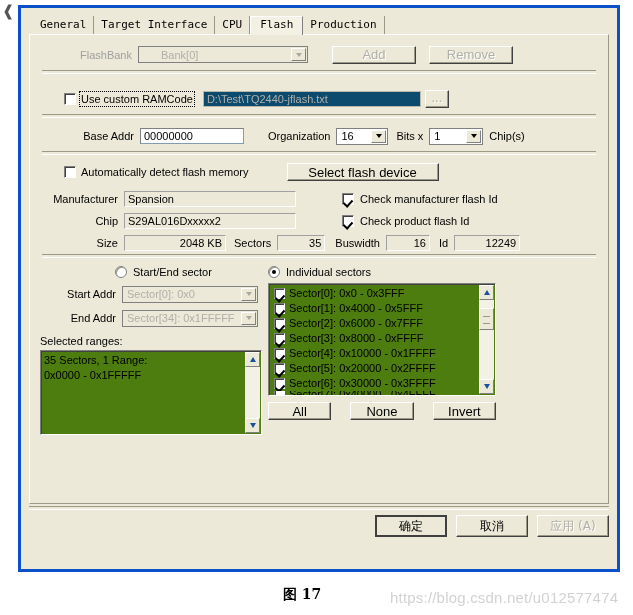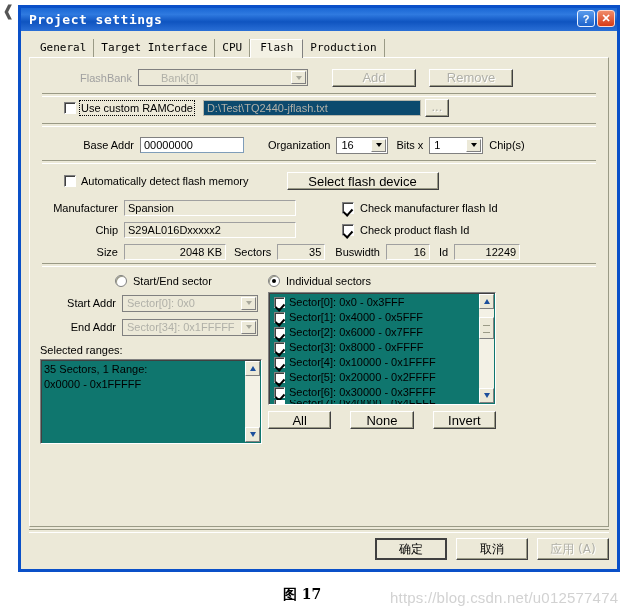--- a/index.html
+++ b/index.html
@@ -231,21 +231,21 @@
     height: 2px;
     border-top: 1px solid #9a9a86;
     border-bottom: 1px solid #ffffff;
   }
 
   
   .focusbox { outline: 1px dotted #000; outline-offset: 1px; }
 
   
   .listbox {
-    background: #0f766e;
+    background: #4d7c0f;
     border: 1px solid #808080;
     border-right-color:#ffffff; border-bottom-color:#ffffff;
     box-shadow: inset 1px 1px 0 #404040;
     box-sizing: border-box;
     position: relative;
     overflow: hidden;
   }
   .lb-item {
     font-size: 11px; color: #000;
     white-space: nowrap;
@@ -317,27 +317,20 @@
     letter-spacing: 0.2px;
   }
 </style>
 </head>
 <body>
 
 <div class="cursor-artifact">❰</div>
 
 <div class="dialog">
 
-  <div class="titlebar">
-    <div class="title-text">Project settings</div>
-    <div class="title-buttons">
-      <div class="tbtn help">?</div>
-      <div class="tbtn close">✕</div>
-    </div>
-  </div>
 
   <div class="client">
 
     <div class="tabstrip">
       <div class="tab">General</div>
       <div class="tab">Target Interface</div>
       <div class="tab">CPU</div>
       <div class="tab active">Flash</div>
       <div class="tab">Production</div>
     </div>
@@ -352,21 +345,21 @@
             <span class="arrow">
                 <i></i>
               </span>
           </div>
           <div class="btn disabled" style="width:84px; margin-left:24px;">Add</div>
           <div class="btn disabled" style="width:84px; margin-left:13px;">Remove</div>
         </div>
 
         <div class="sep" style="margin:5px 2px 0 2px;"></div>
 
-        <div class="row" style="height:22px; margin-top:0;">
+        <div class="row" style="height:22px; margin-top:14px;">
           <div style="width:24px;"></div>
           <div class="cb"></div>
           <div class="lbl focusbox" style="margin-left:5px;">Use custom RAMCode</div>
           <div class="txt disabled" style="width:218px; margin-left:10px;">D:\Test\TQ2440-jflash.txt</div>
           <div class="btn disabled" style="width:24px; margin-left:4px; align-items:flex-end; padding-bottom:2px;">...</div>
         </div>
 
         <div class="sep" style="margin:4px 2px 0 2px;"></div>
 
         <div class="row" style="height:22px; margin-top:7px;">

